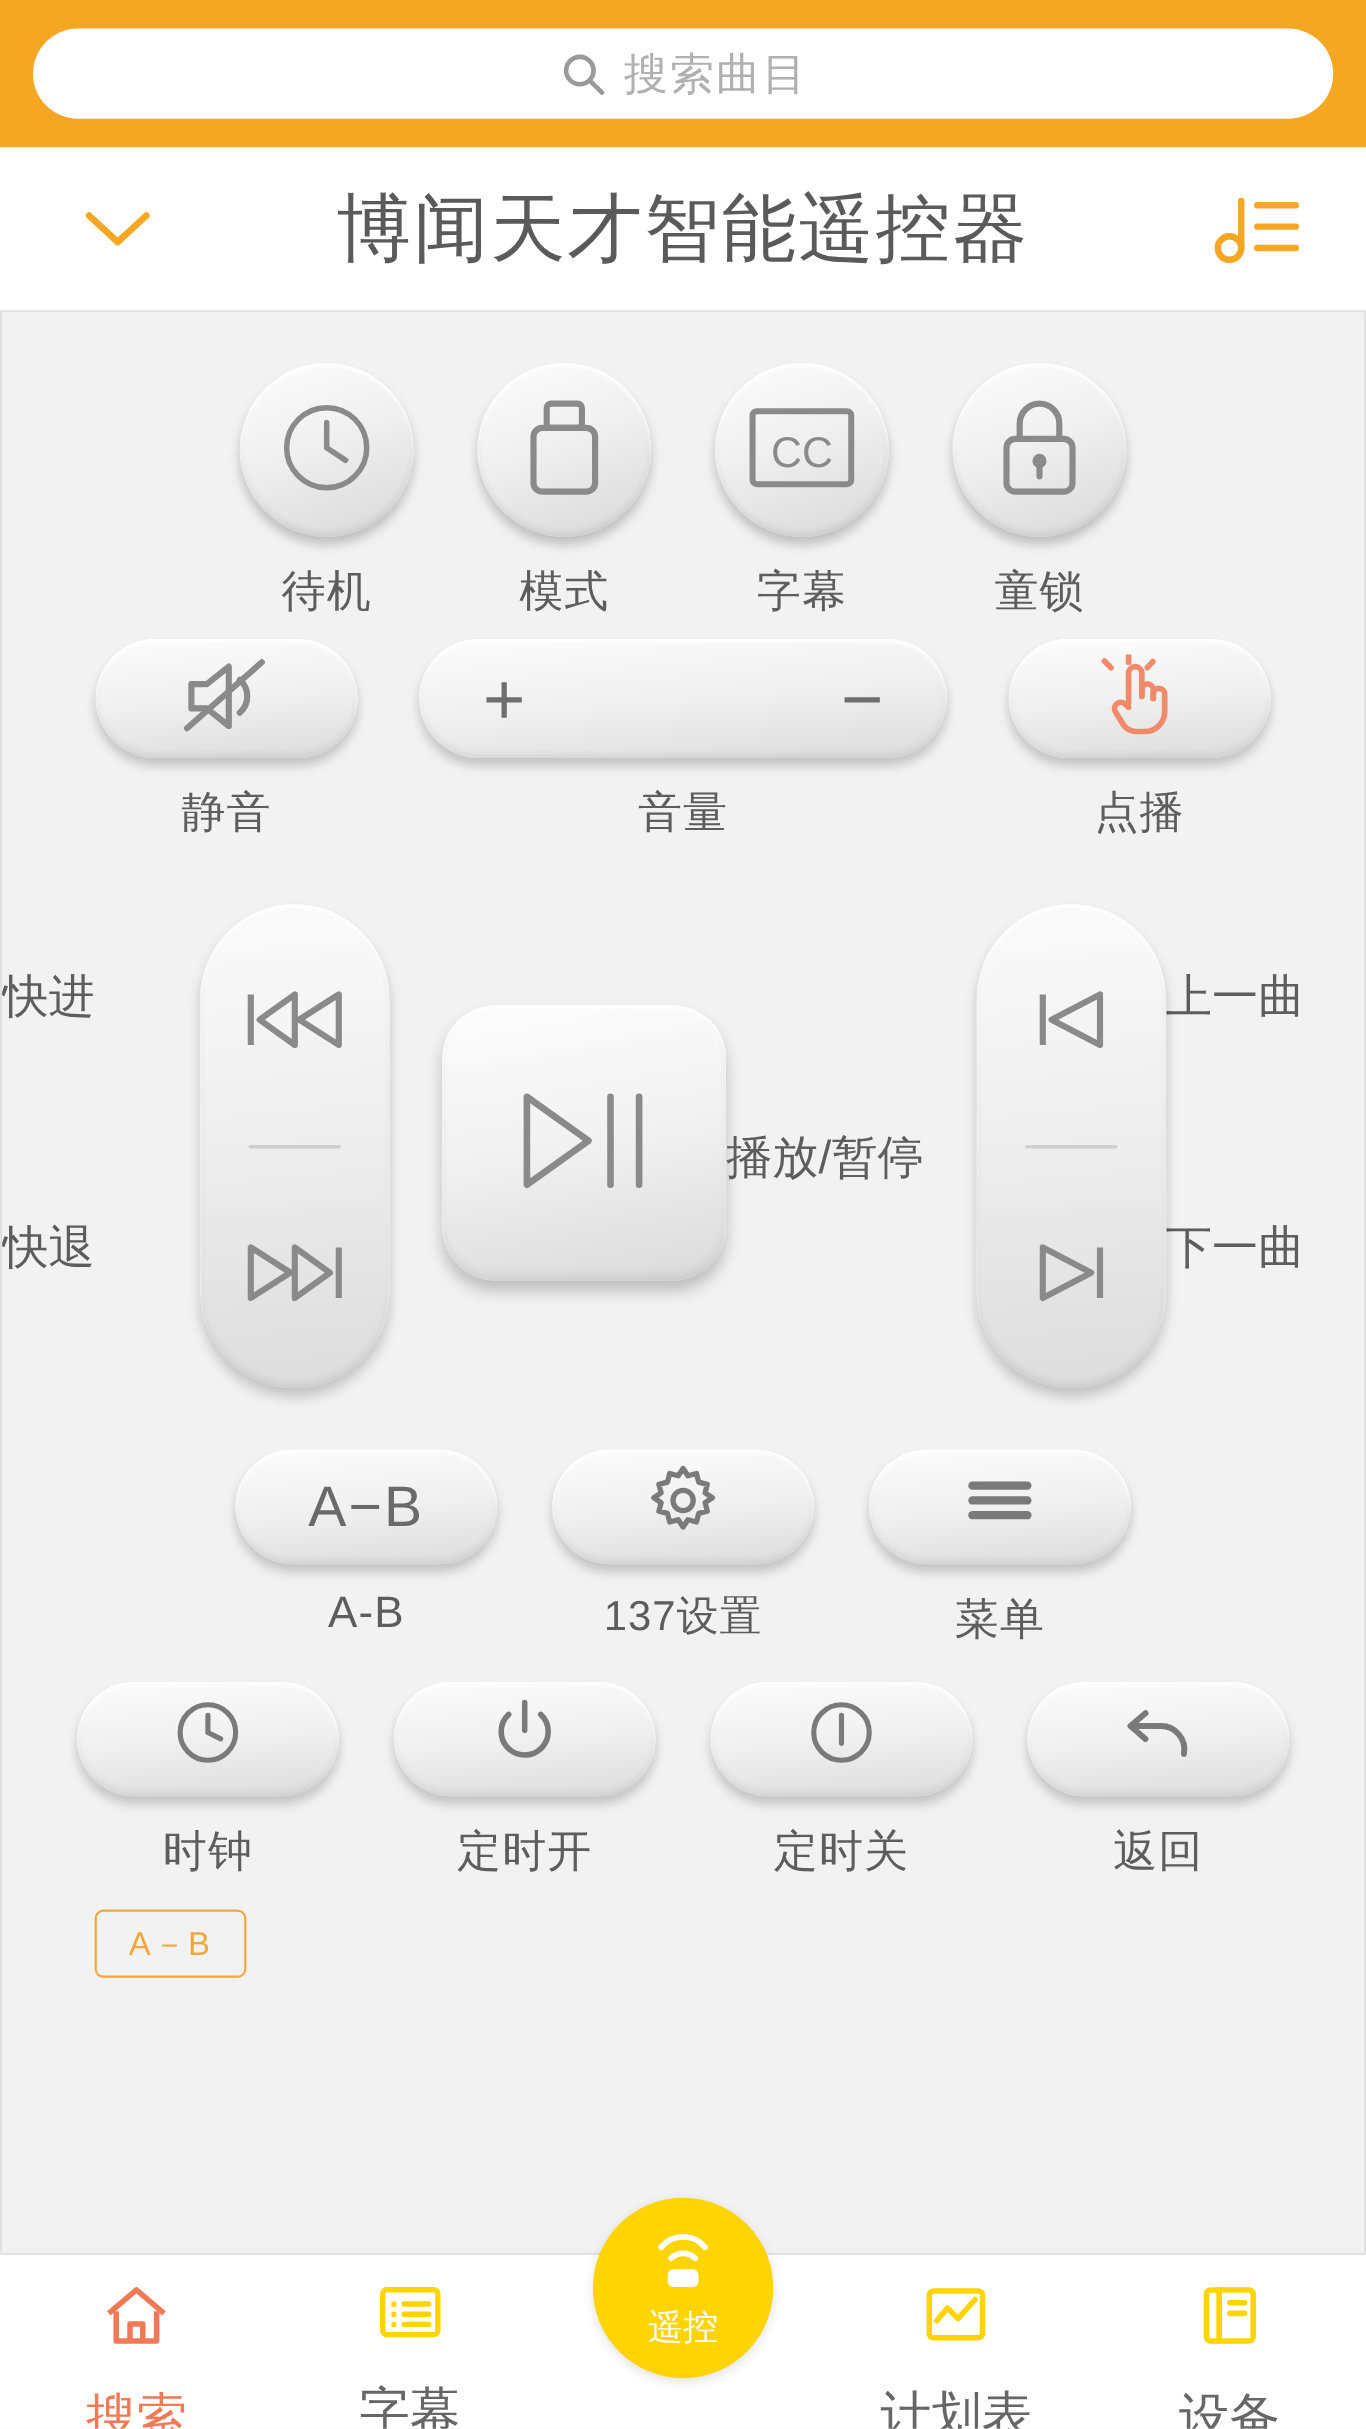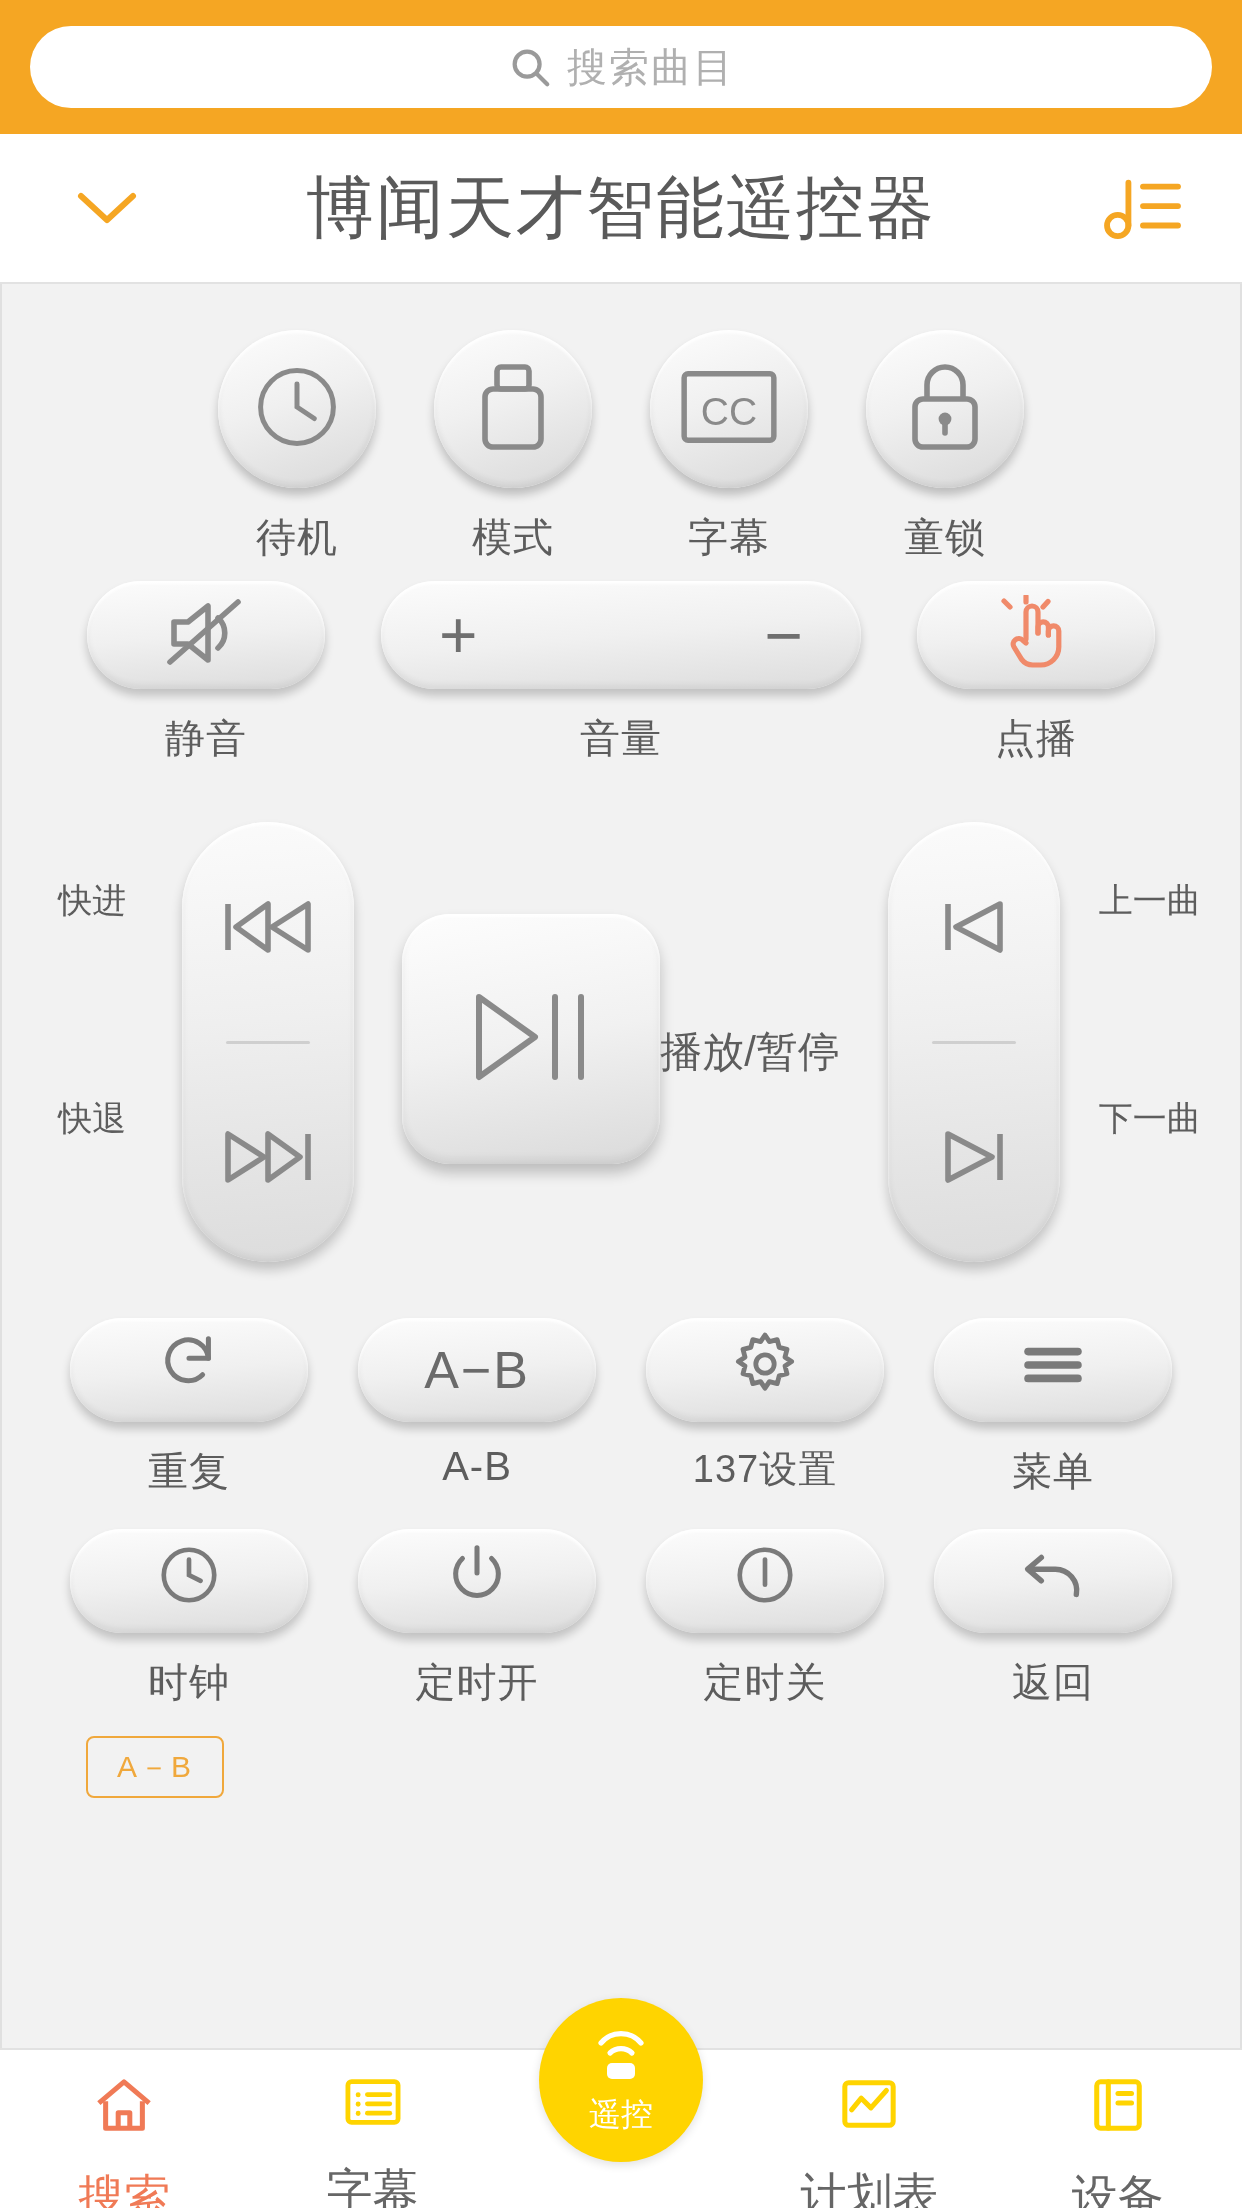--- a/index.html
+++ b/index.html
@@ -89,22 +89,22 @@
   .pill-mute { width: 238px; }
   .pill-vol { width: 480px; justify-content: space-between; padding: 0 58px; }
   .pill-ondemand { width: 238px; }
 
   
   .transport {
     display: flex; align-items: flex-start; justify-content: center;
     margin-top: 56px; gap: 0;
   }
   .side-label {
-    font-size: 34px; color: #5d5d5d;
-    width: 180px; text-align: center;
+    font-size: 42px; color: #5d5d5d;
+    width: 180px; text-align: left;
   }
   .rocker {
     width: 172px; height: 440px; border-radius: 90px;
     background: linear-gradient(175deg,#fbfbfb 0%,#efefef 45%,#dcdcdc 100%);
     box-shadow: 0 8px 12px rgba(0,0,0,0.2), inset 0 3px 3px rgba(255,255,255,0.95), inset 0 -4px 7px rgba(0,0,0,0.07);
     display: flex; flex-direction: column; align-items: center; justify-content: space-between;
     padding: 30px 0;
     position: relative;
   }
   .rocker .divider {
@@ -361,31 +361,20 @@
         <div class="side-label">上一曲</div>
         <div class="lr-gap"></div>
         <div style="height:86px"></div>
         <div class="side-label">下一曲</div>
       </div>
 
     </div>
 
     <div class="grid-row" style="margin-top:56px">
 
-      <div class="cell">
-        <div class="btn-wide">
-          <span>
-            <svg width="66" height="66" viewBox="0 0 34 34" fill="none" stroke="#7a7a7a" stroke-width="2.6" stroke-linecap="round" stroke-linejoin="round">
-              <path d="M27 14 a10.5 10.5 0 1 0 -3 8.5"></path>
-              <polyline points="27,4 27,14 17,14"></polyline>
-            </svg>
-          </span>
-        </div>
-        <div class="lbl">重复</div>
-      </div>
 
       <div class="cell">
         <div class="btn-wide">A−B</div>
         <div class="lbl">A-B</div>
       </div>
 
       <div class="cell">
         <div class="btn-wide">
           <span>
             <svg width="68" height="68" viewBox="0 0 34 34" fill="none" stroke="#7a7a7a" stroke-width="2.4" stroke-linejoin="round">

